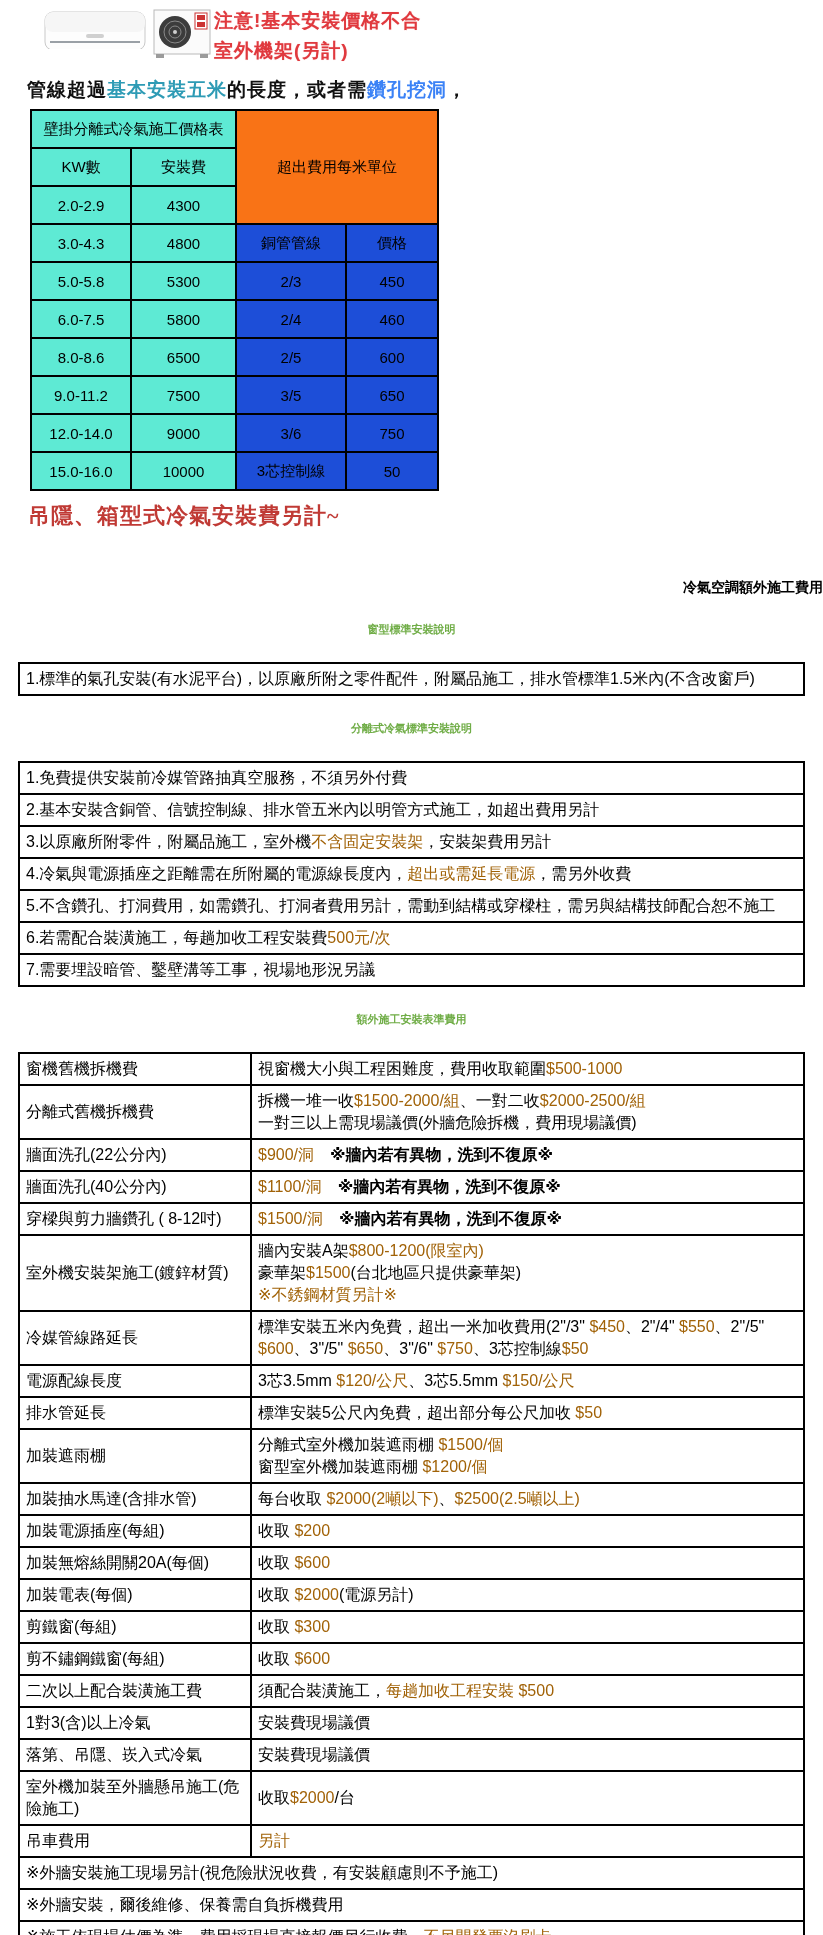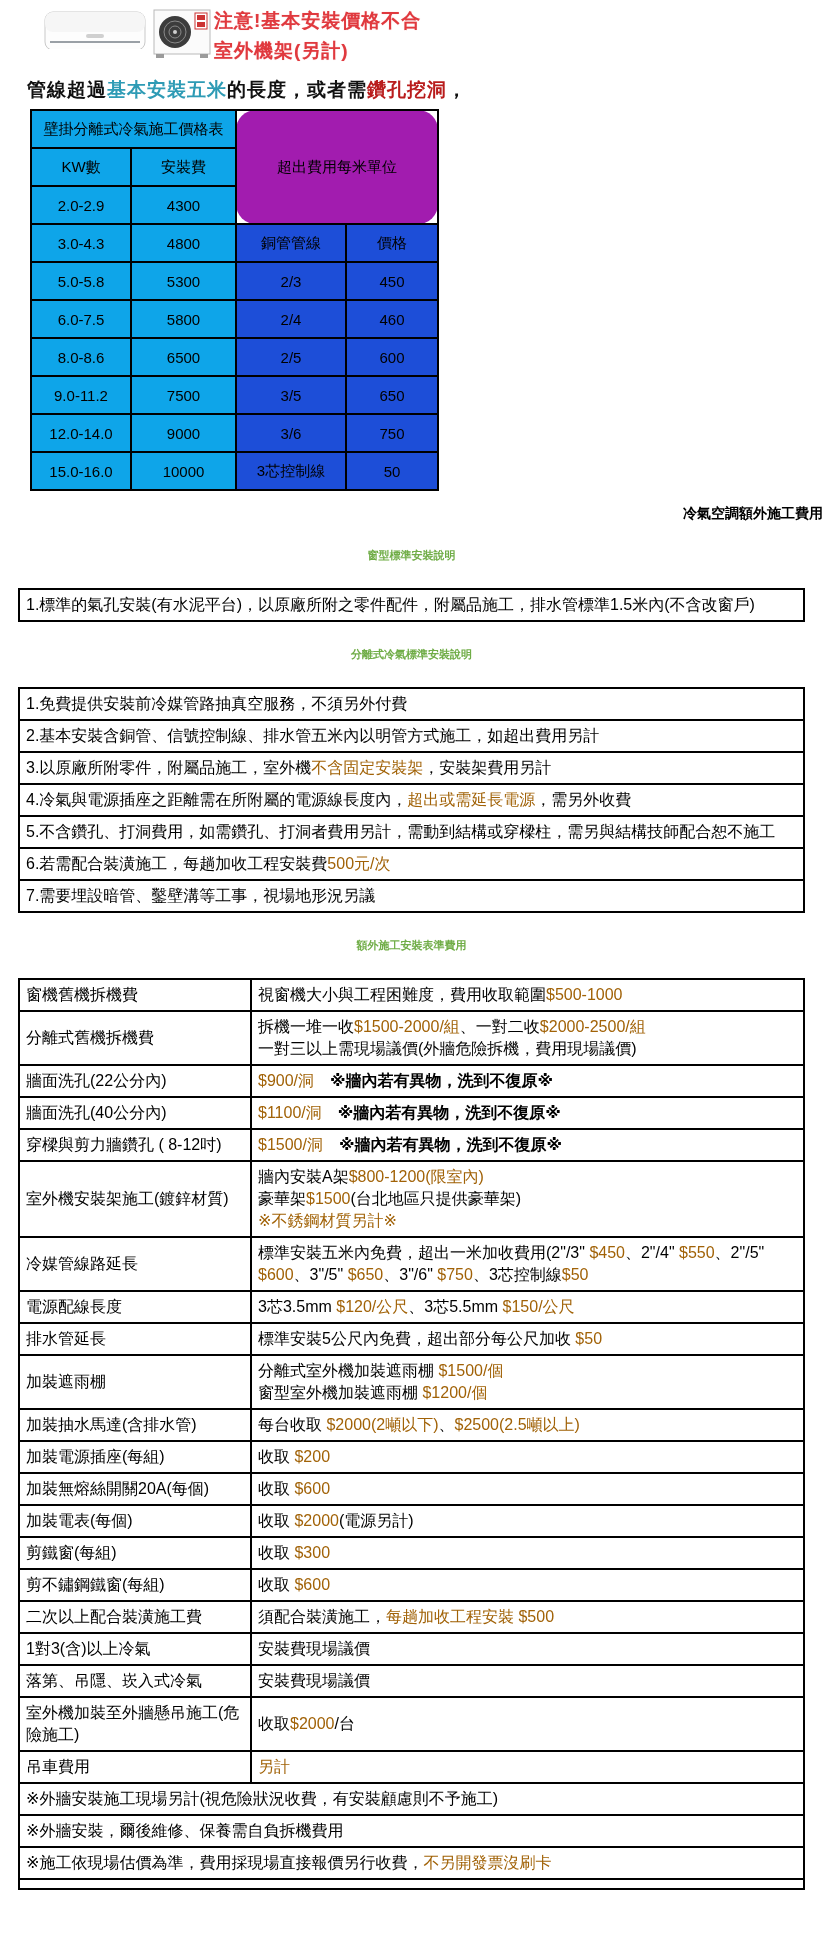--- a/index.html
+++ b/index.html
@@ -18,37 +18,37 @@
   .notice-line{
     font-size:19px;font-weight:bold;color:#e0393e;
     letter-spacing:1px;
     text-shadow:0 0 1px #f4b7b9;
   }
 
   
   .intro{margin:10px 0 6px 27px;font-size:19px;font-weight:bold;line-height:27px;letter-spacing:1px;}
   .c-ink{color:#111;}
   .c-teal{color:#2e9bb5;}
-  .c-cyan{color:#b91c1c;}
+  .c-cyan{color:#3b82f6;}
 
   
   table{border-collapse:collapse;}
   td{border:2px solid #000;}
   .red{color:#a16207;}
   .b{font-weight:bold;}
 
   
   .price-table{margin:6px 0 0 30px;width:407px;table-layout:fixed;font-size:15px;}
   .price-table td{text-align:center;height:36px;padding:0 2px;}
   .col-kw{width:100px;}
   .col-fee{width:105px;}
   .col-pipe{width:110px;}
   .col-price{width:92px;}
-  .g{background:#0ea5e9;}
-  .od{background:#a21caf;border-radius:20px;}
+  .g{background:#5eead4;}
+  .od{background:#f97316;}
   .o{background:#1d4ed8;}
 
   
   .bottom-note{
     margin:10px 0 48px 28px;
     font-size:22px;font-weight:bold;color:#c03a35;
     font-family:"Liberation Serif","DejaVu Serif",serif;
     letter-spacing:1px;
   }
 
@@ -160,20 +160,21 @@
         </tr>
         <tr>
           <td class="g">15.0-16.0</td>
           <td class="g">10000</td>
           <td class="o">3芯控制線</td>
           <td class="o">50</td>
         </tr>
       </tbody>
   </table>
 
+  <div class="bottom-note">吊隱、箱型式冷氣安裝費另計~</div>
 
   <div class="main-title">冷氣空調額外施工費用</div>
 
   <div class="green-heading">窗型標準安裝說明</div>
   <table class="wide-table" id="window-table">
       <tbody>
         <tr>
           <td>1.標準的氣孔安裝(有水泥平台)，以原廠所附之零件配件，附屬品施工，排水管標準1.5米內(不含改窗戶)</td>
         </tr>
       </tbody>

